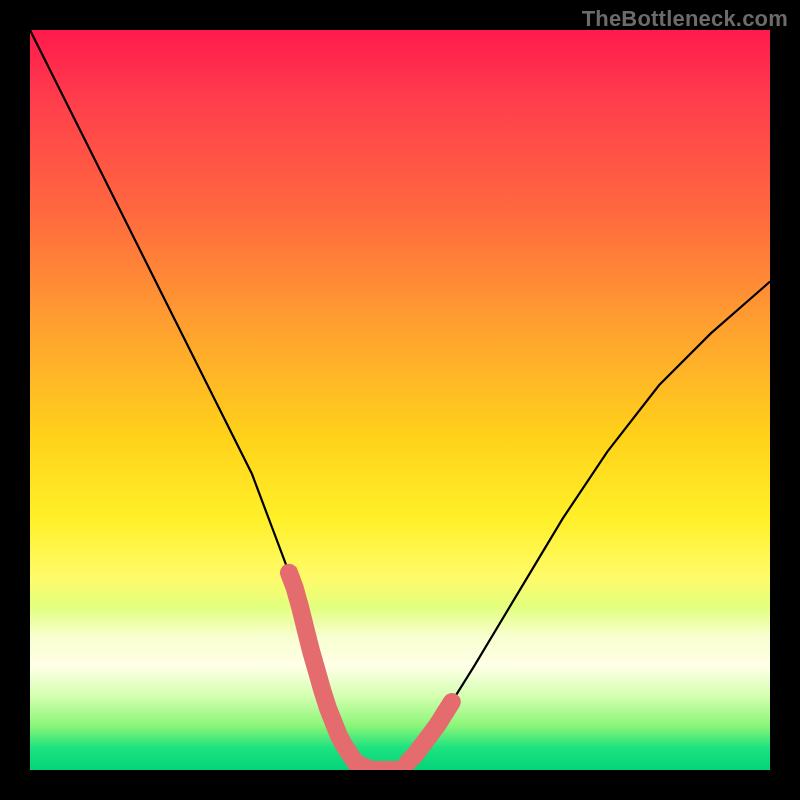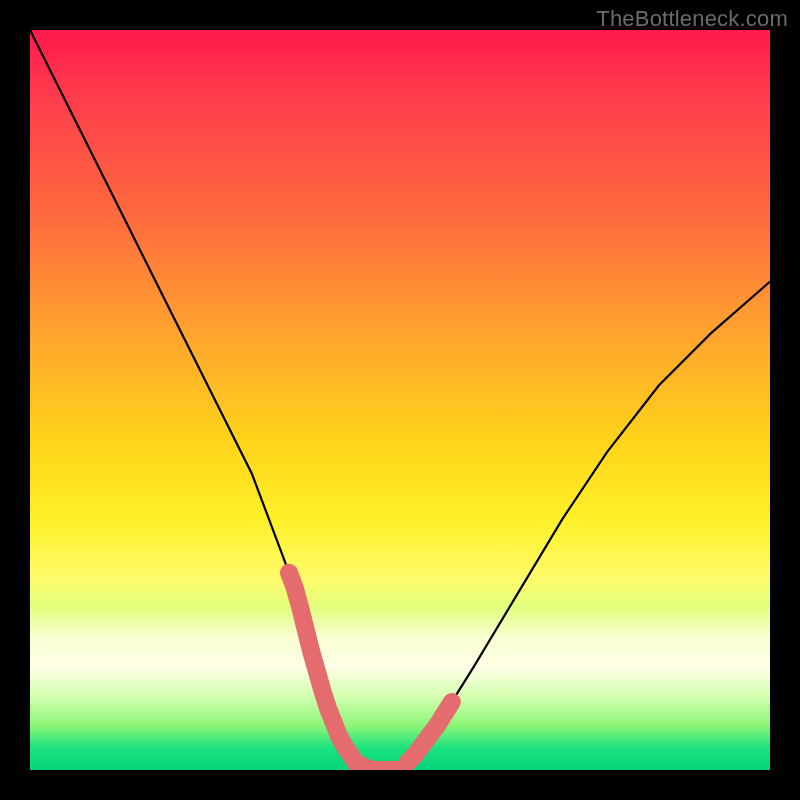--- a/index.html
+++ b/index.html
@@ -41,21 +41,21 @@
       #1de27f 97%,
       #04d47a 100%
     );
   }
   .watermark {
     position: absolute;
     top: 6px;
     right: 12px;
     color: #6b6b6b;
     font-size: 22px;
-    font-weight: 400;
+    font-weight: 700;
     letter-spacing: 0.2px;
     user-select: none;
   }
   svg.curve {
     position: absolute;
     left: 0;
     top: 0;
     width: 740px;
     height: 740px;
   }

